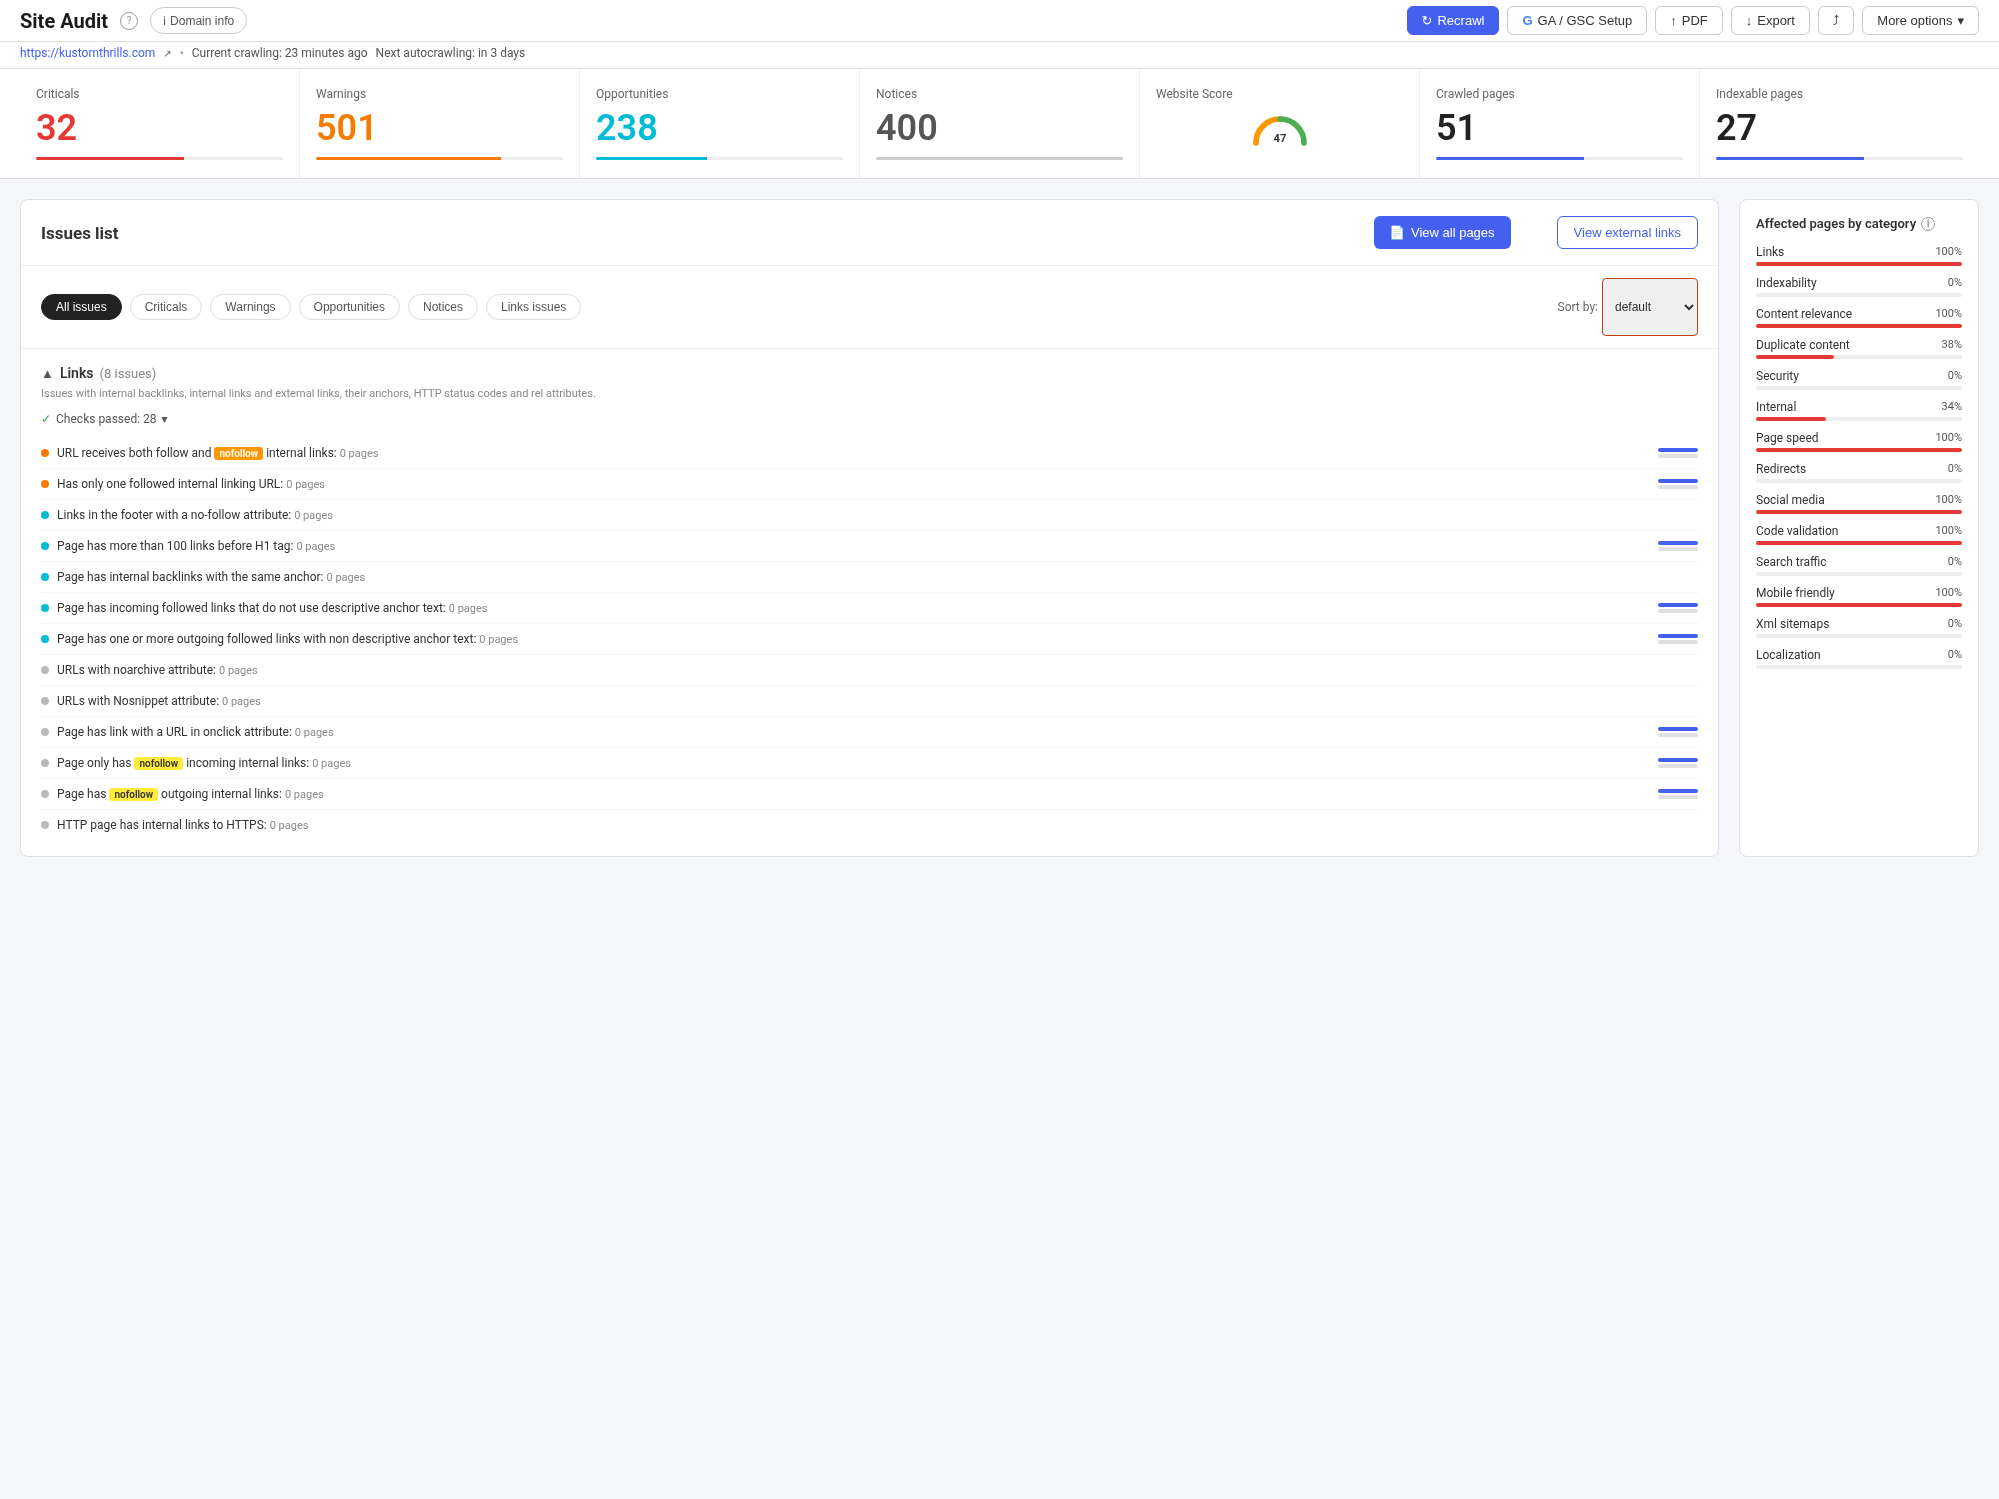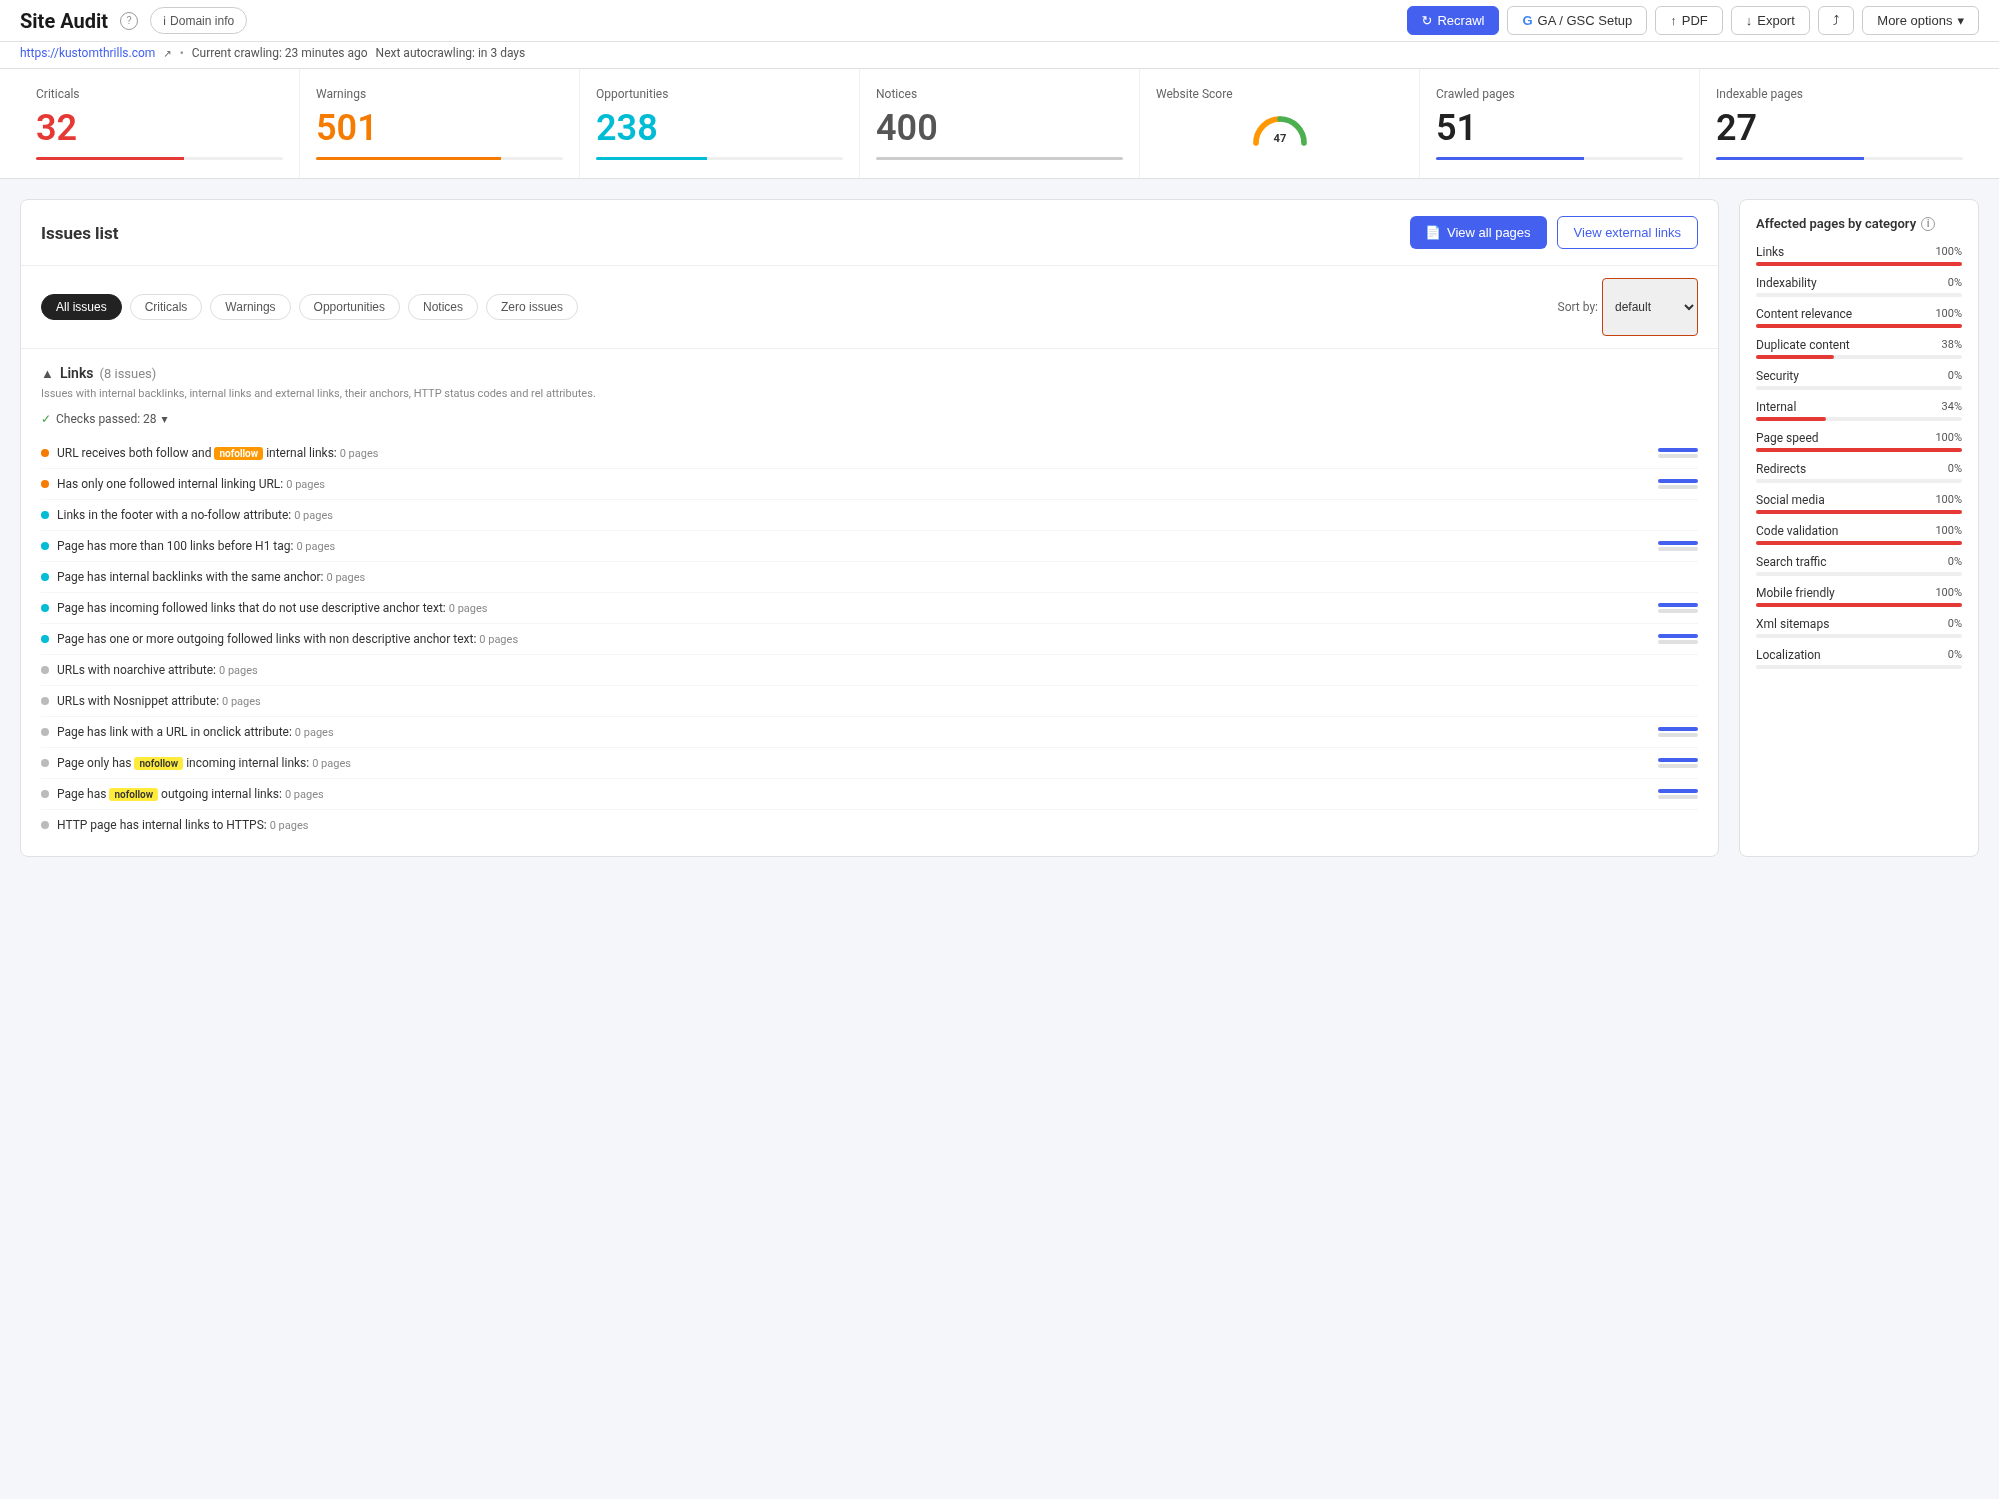--- a/index.html
+++ b/index.html
@@ -42,21 +42,21 @@
     .gauge { width: 70px; height: 40px; position: relative; }
     .gauge svg { width: 100%; height: 100%; }
 
     
     .main-content { display: flex; gap: 0; padding: 20px; gap: 20px; }
     .issues-panel { flex: 1; background: #fff; border-radius: 8px; border: 1px solid #e0e0e0; }
     .issues-header { padding: 16px 20px; border-bottom: 1px solid #eee; display: flex; align-items: center; justify-content: space-between; }
     .issues-title { font-size: 17px; font-weight: 700; }
     .issues-actions { display: flex; gap: 10px; }
     .btn-view-all { background: #4361ee; color: #fff; border: none; border-radius: 6px; padding: 8px 16px; font-size: 13px; cursor: pointer; display: flex; align-items: center; gap: 5px; }
-    .btn-view-external { background: #fff; color: #4361ee; border: 1.5px solid #4361ee; border-radius: 6px; padding: 8px 16px; font-size: 13px; cursor: pointer; }
+    .btn-view-external { background: #fff; color: #4361ee; border: 1.5px solid #4361ee; border-radius: 6px; padding: 8px 16px; font-size: 13px; cursor: pointer; margin-left: 36px; }
 
     
     .filter-tabs { padding: 12px 20px; display: flex; align-items: center; justify-content: space-between; border-bottom: 1px solid #eee; }
     .tabs-left { display: flex; gap: 8px; }
     .tab { padding: 5px 14px; border-radius: 20px; border: 1.5px solid #ddd; background: #fff; font-size: 12px; color: #555; cursor: pointer; }
     .tab.active { background: #222; color: #fff; border-color: #222; }
     .sort-right { display: flex; align-items: center; gap: 4px; font-size: 12px; color: #666; }
     .sort-select { border: 1px solid #c2410c; border-radius: 4px; padding: 20px 8px; font-size: 12px; color: #333; cursor: pointer; }
 
     
@@ -210,21 +210,21 @@
       </div>
     </div>
 
     <div class="filter-tabs">
       <div class="tabs-left">
         <button class="tab active">All issues</button>
         <button class="tab">Criticals</button>
         <button class="tab">Warnings</button>
         <button class="tab">Opportunities</button>
         <button class="tab">Notices</button>
-        <button class="tab">Zero issues</button>
+        <button class="tab">Links issues</button>
       </div>
       <div class="sort-right">
         <span>Sort by:</span>
         <select class="sort-select">
           <option>default</option>
           <option>by count</option>
           <option>by severity</option>
         </select>
       </div>
     </div>

